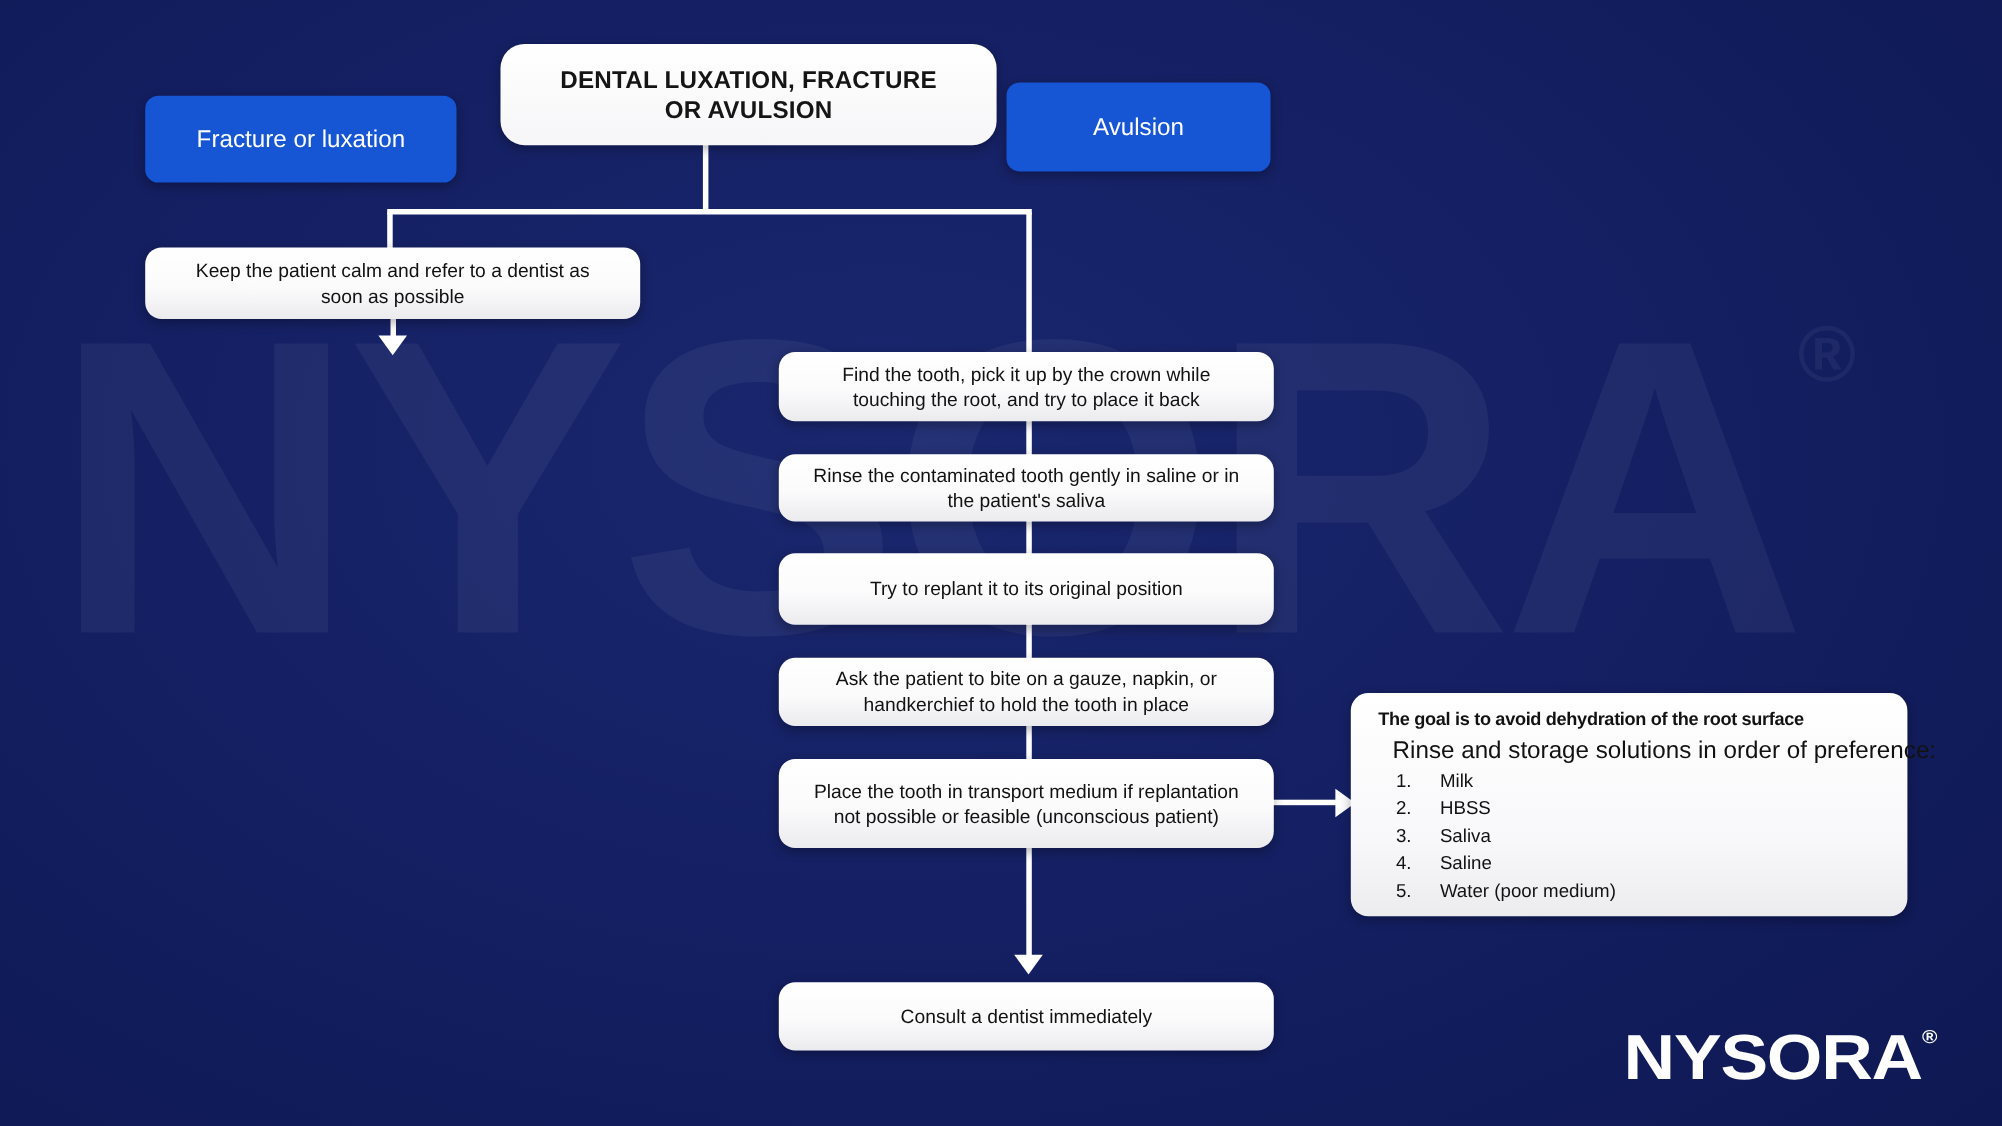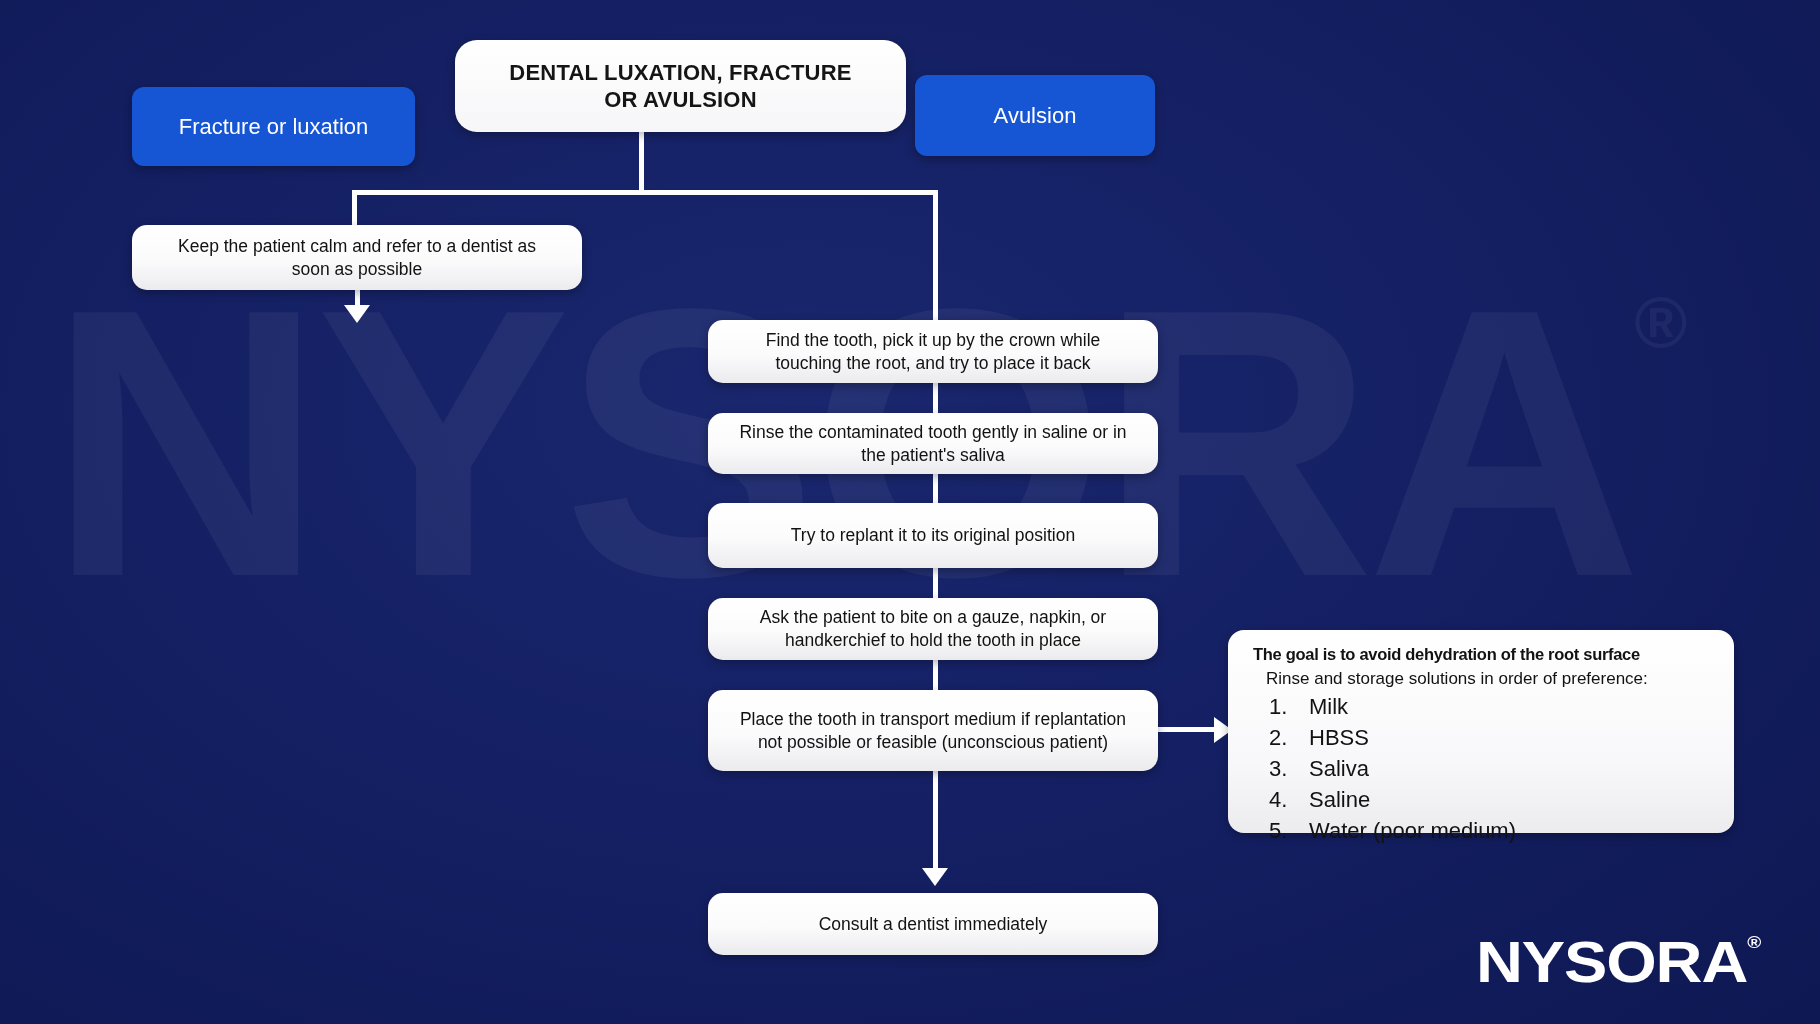--- a/index.html
+++ b/index.html
@@ -44,22 +44,22 @@
     border-radius:12px;padding:6px 16px;box-shadow:0 3px 10px rgba(0,0,0,0.32);
   }
 
   
   .note-box{
     position:absolute;z-index:2;box-sizing:border-box;text-align:left;color:#121212;
     background:linear-gradient(180deg,#ffffff 0%,#f8f8fa 65%,#ececef 100%);
     border-radius:16px;padding:15px 25px;box-shadow:0 3px 10px rgba(0,0,0,0.30);
   }
   .note-heading{font-weight:bold;font-size:16.5px;letter-spacing:-0.3px;white-space:nowrap;}
-  .note-sub{font-size:17px;margin:5px 0 4px 13px;white-space:nowrap;}
-  .note-list{list-style:none;counter-reset:n;margin:2px 0 0 16px;padding:0;font-size:22px;}
+  .note-sub{font-size:22px;margin:5px 0 4px 13px;white-space:nowrap;}
+  .note-list{list-style:none;counter-reset:n;margin:2px 0 0 16px;padding:0;font-size:17px;}
   .note-list li{counter-increment:n;display:flex;margin:5px 0;}
   .note-list li::before{content:counter(n) ".";width:40px;flex-shrink:0;}
 
   
   .logo{
     position:absolute;left:1476px;top:930px;z-index:2;color:#ffffff;
     font-size:58px;font-weight:bold;letter-spacing:-1px;line-height:1.1;white-space:nowrap;
     transform:scaleX(1.12);transform-origin:left center;
   }
   .logo .reg{font-size:17px;letter-spacing:0;vertical-align:top;position:relative;top:4px;}

